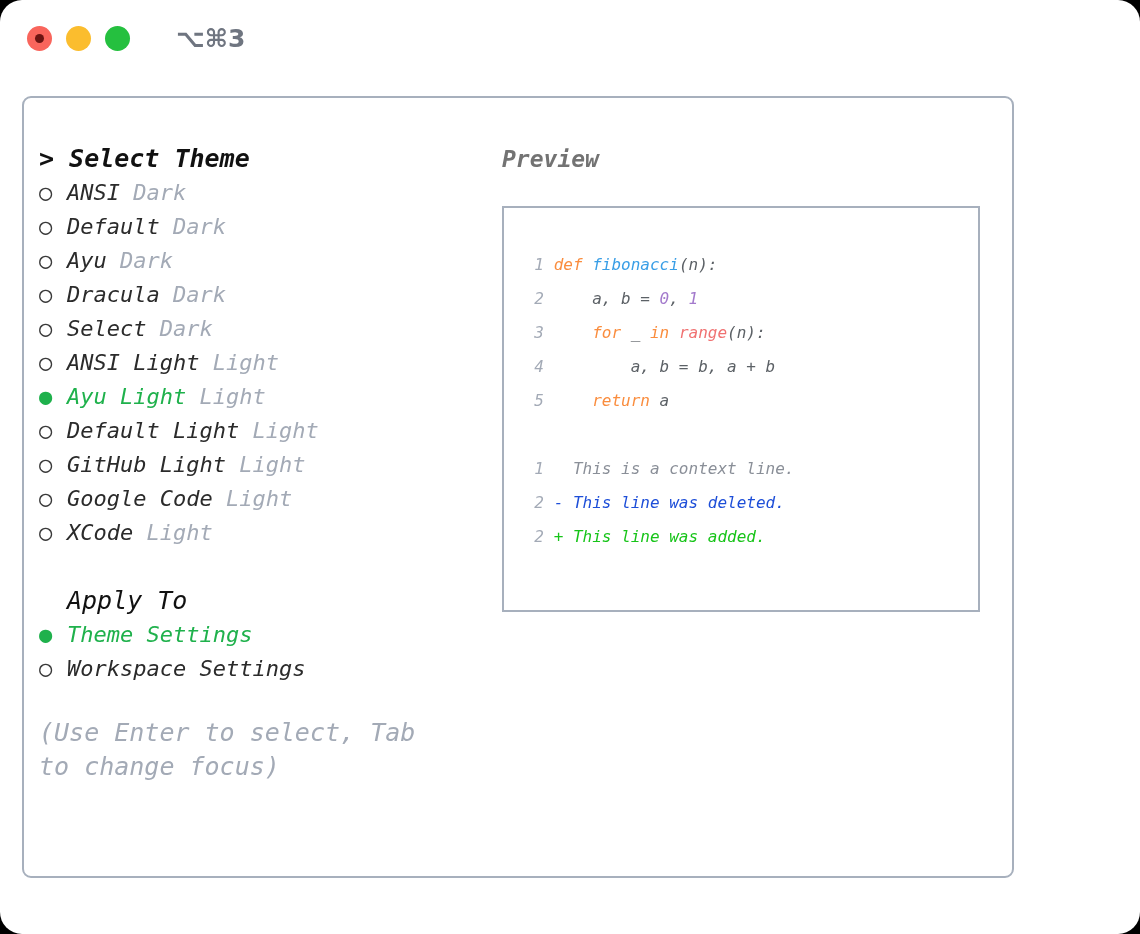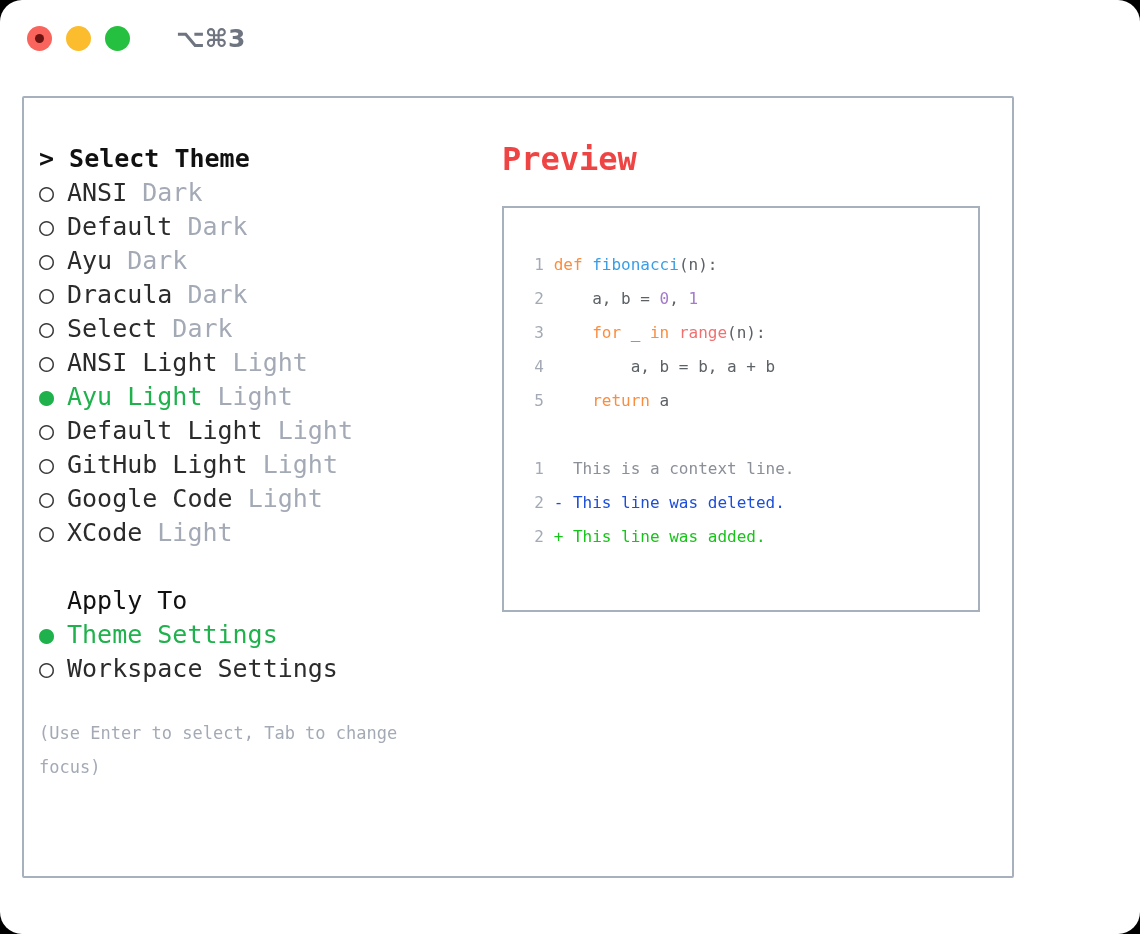--- a/index.html
+++ b/index.html
@@ -75,22 +75,23 @@
 
   
   .dialog {
     position: absolute;
     left: 22px;
     top: 96px;
     width: 992px;
     height: 782px;
     box-sizing: border-box;
     border: 2px solid #a7b0bd;
-    border-radius: 2px;
+    border-radius: 9px;
     background: #ffffff;
+    font-style: italic;
   }
 
   .columns {
     position: absolute;
     left: 0;
     top: 0;
     width: 100%;
     height: 100%;
   }
 
@@ -105,21 +106,21 @@
   .section-header {
     font-size: 25px;
     line-height: 34px;
     color: #111111;
     white-space: pre;
     font-family: "DejaVu Sans Mono", "Liberation Mono", monospace;
   }
   .section-header.bold { font-weight: bold; }
 
   .opt-row {
-    font-size: 25px;
+    font-size: 22px;
     line-height: 34px;
     color: #2b2b2b;
     white-space: pre;
     display: block;
     font-family: "DejaVu Sans Mono", "Liberation Mono", monospace;
   }
   .marker {
     display: inline-block;
     width: 28px;
   }
@@ -128,39 +129,39 @@
   .opt-label.sel  { color: #1fb14c; text-align: center; }
   .opt-label.norm { color: #2b2b2b; }
   .opt-cat {
     color: #a3aab6;
   }
 
   .spacer-row { height: 34px; }
 
   .hint {
     margin-top: 30px;
-    font-size: 17px;
+    font-size: 25px;
     line-height: 34px;
     color: #a3aab6;
     width: 410px;
     font-family: "DejaVu Sans Mono", "Liberation Mono", monospace;
   }
 
   
   .right-col {
     position: absolute;
     left: 478px;
     top: 44px;
     width: 500px;
   }
   .preview-title {
-    font-size: 32px;
+    font-size: 23px;
     line-height: 34px;
     font-weight: bold;
-    color: #ef4444;
+    color: #737373;
   }
   .preview-box {
     margin-top: 30px;
     width: 478px;
     height: 406px;
     box-sizing: border-box;
     border: 2px solid #a7b0bd;
     background: #ffffff;
     padding: 40px 0 0 0;
   }

